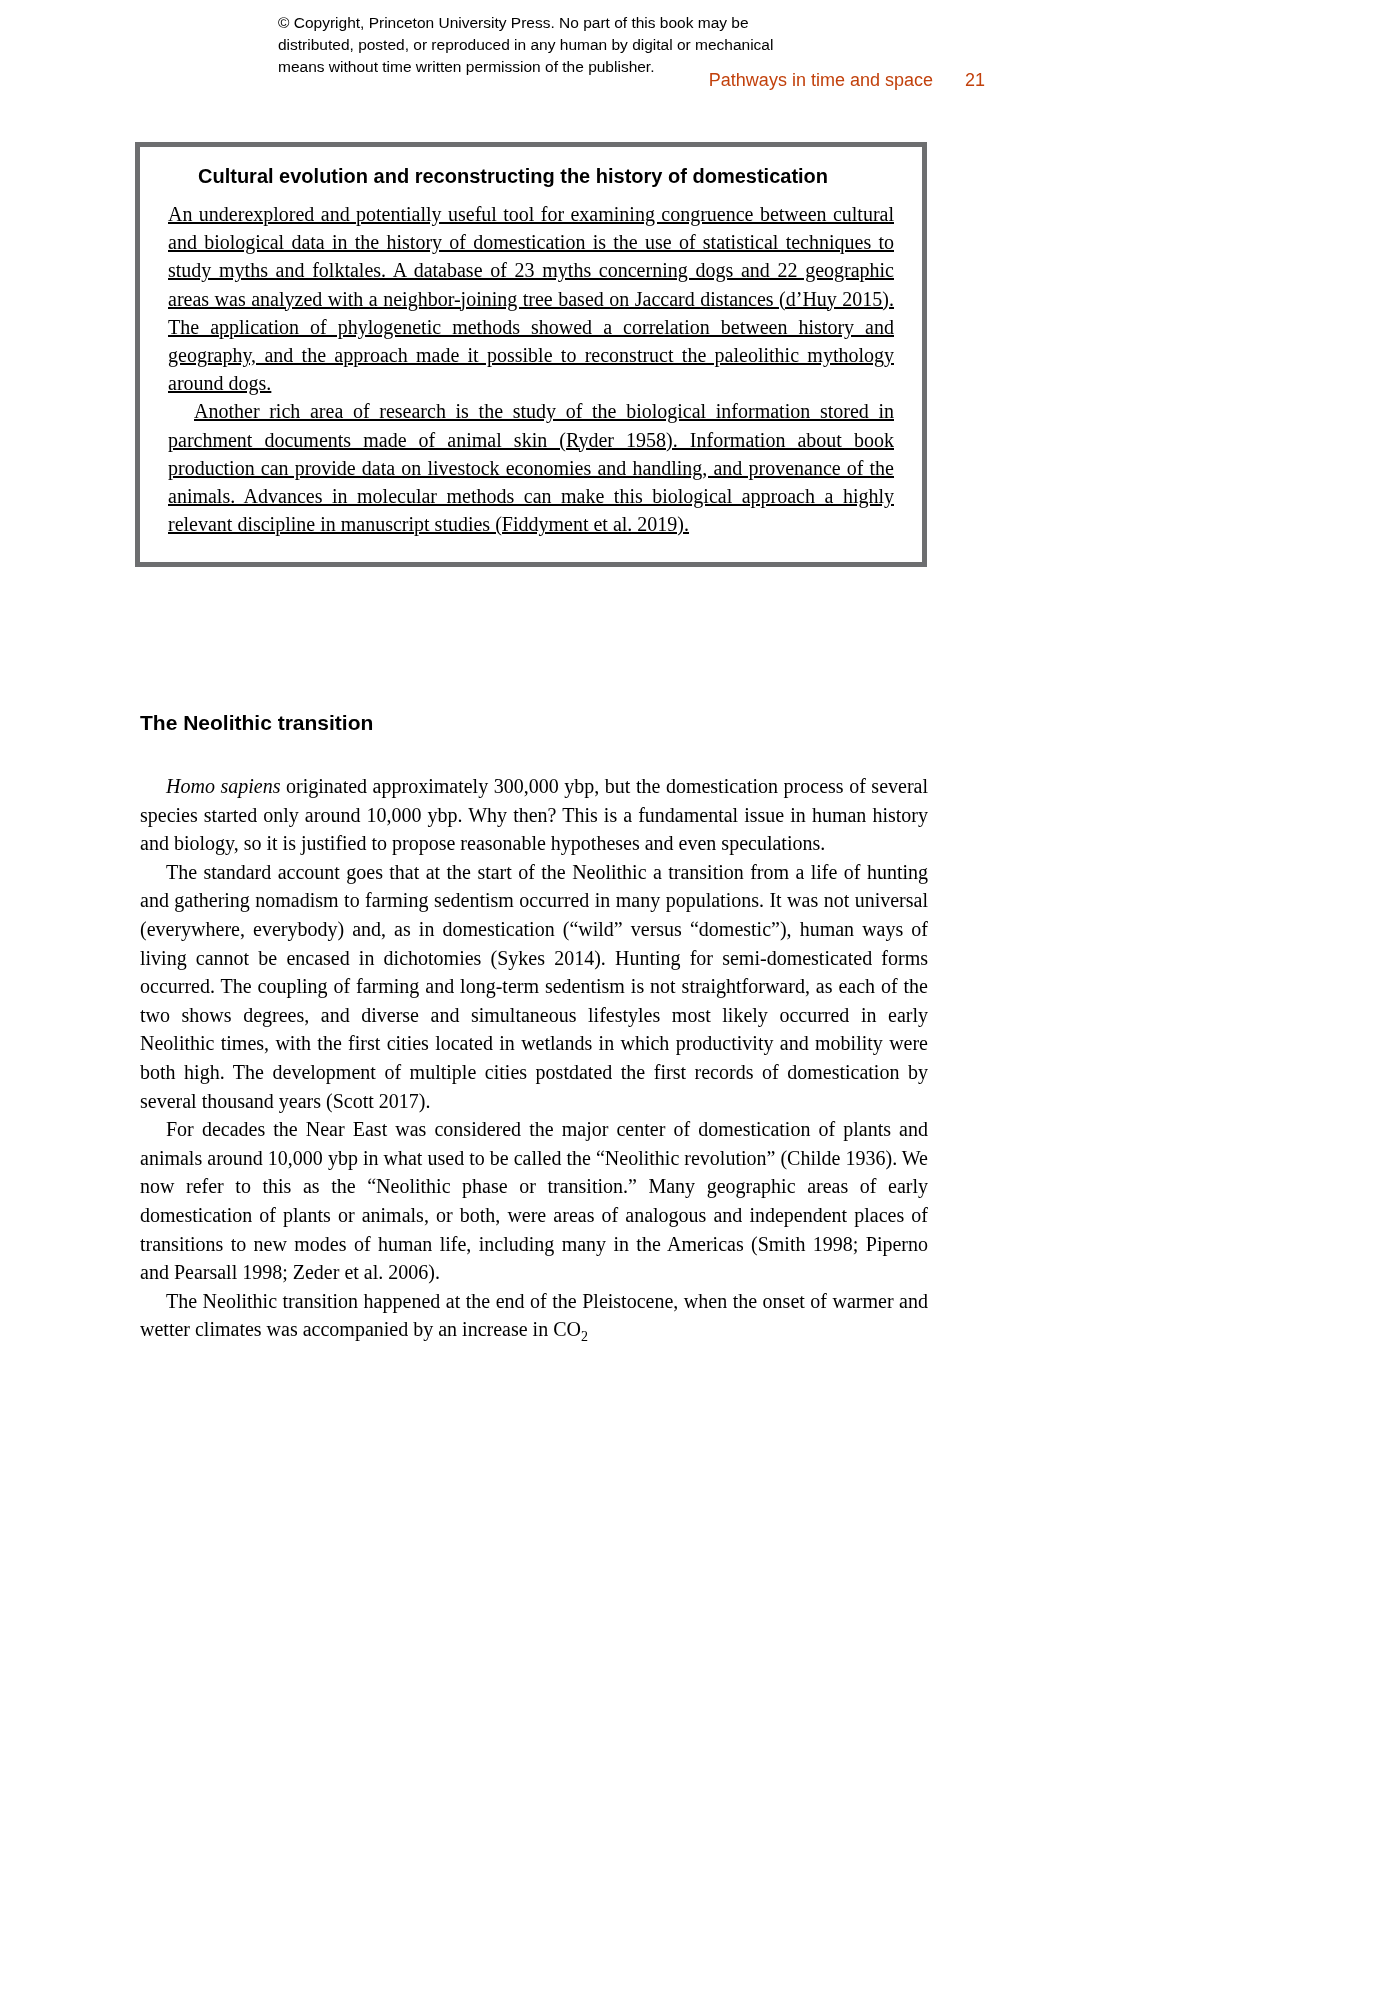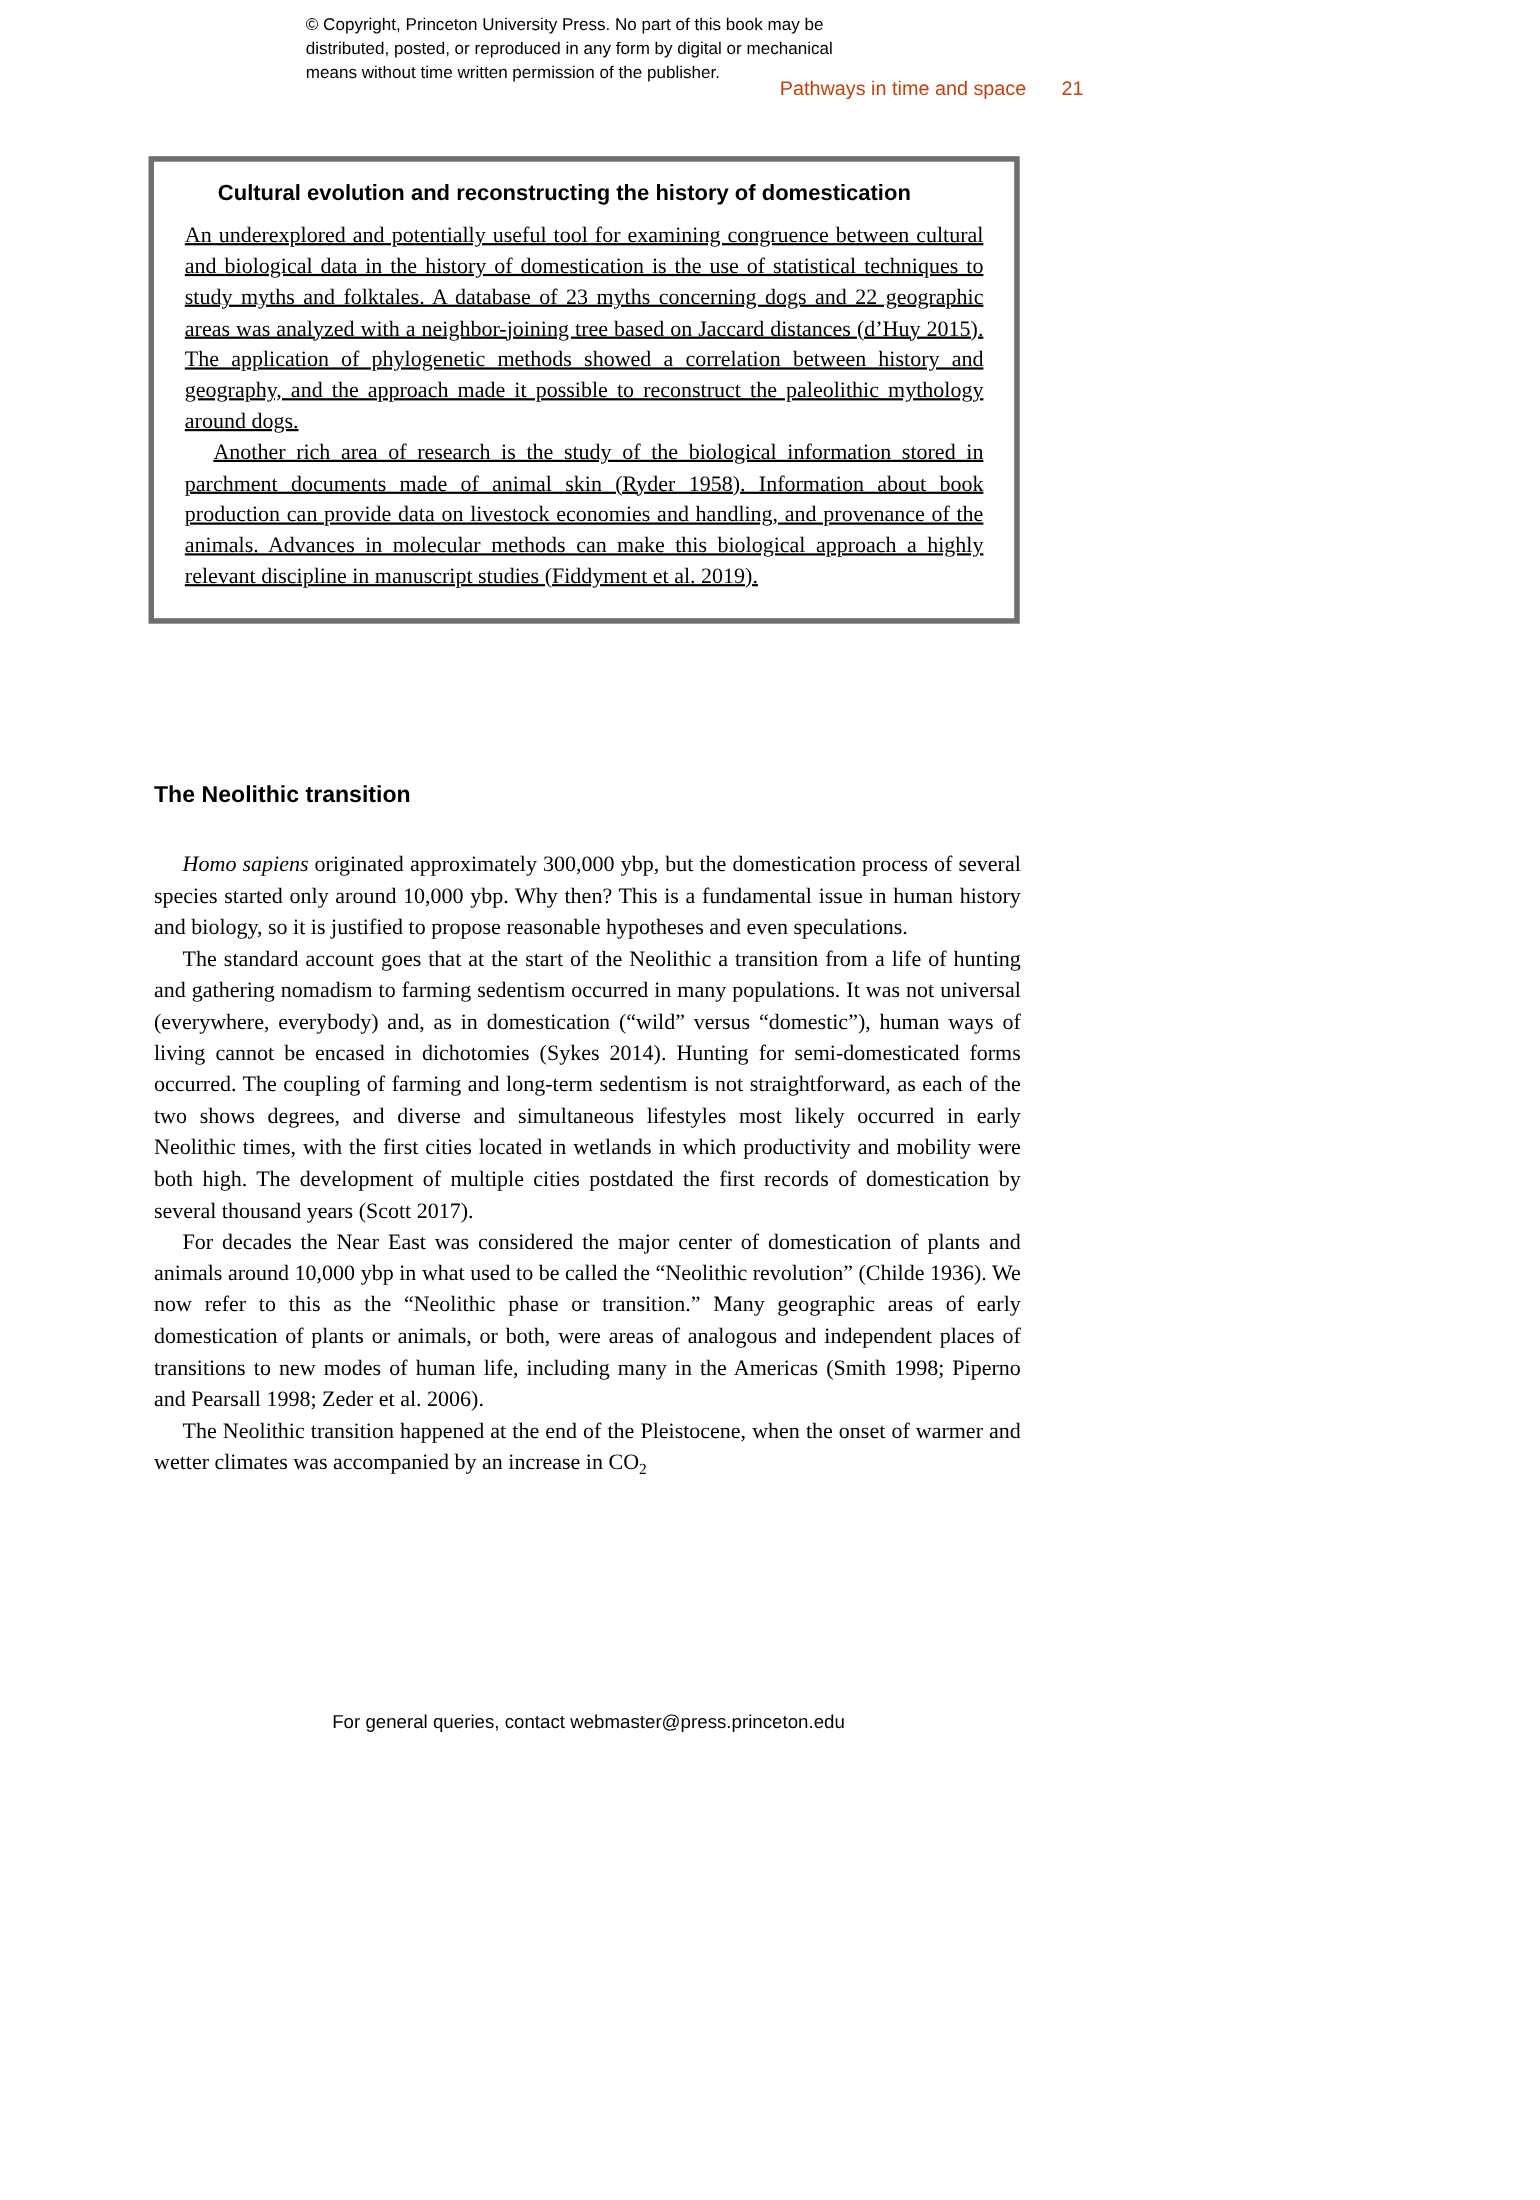--- a/index.html
+++ b/index.html
@@ -96,21 +96,21 @@
     color:#000000;
   }
 </style>
 </head>
 <body>
 
 <div class="page">
 
   <div class="copyright">
     <div>© Copyright, Princeton University Press. No part of this book may be</div>
-    <div>distributed, posted, or reproduced in any form by digital or mechanical</div>
+    <div>distributed, posted, or reproduced in any human by digital or mechanical</div>
     <div>means without time written permission of the publisher.</div>
   </div>
 
   <div class="runhead">
     <span>Pathways in time and space</span>
     <span>21</span>
   </div>
 
   <div class="callout">
     <h2 class="callout-title">Cultural evolution and reconstructing the history of domestication</h2>
@@ -123,15 +123,14 @@
 
     <p class="indent"><span class="lead-italic">Homo sapiens</span><span> originated approximately 300,000 ybp, but the domestication process of several species started only around 10,000 ybp. Why then? This is a fundamental issue in human history and biology, so it is justified to propose reasonable hypotheses and even speculations.</span></p>
 
     <p class="indent">The standard account goes that at the start of the Neolithic a transition from a life of hunting and gathering nomadism to farming sedentism occurred in many populations. It was not universal (everywhere, everybody) and, as in domestication (“wild” versus “domestic”), human ways of living cannot be encased in dichotomies (Sykes 2014). Hunting for semi-domesticated forms occurred. The coupling of farming and long-term sedentism is not straightforward, as each of the two shows degrees, and diverse and simultaneous lifestyles most likely occurred in early Neolithic times, with the first cities located in wetlands in which productivity and mobility were both high. The development of multiple cities postdated the first records of domestication by several thousand years (Scott 2017).</p>
 
     <p class="indent">For decades the Near East was considered the major center of domestication of plants and animals around 10,000 ybp in what used to be called the “Neolithic revolution” (Childe 1936). We now refer to this as the “Neolithic phase or transition.” Many geographic areas of early domestication of plants or animals, or both, were areas of analogous and independent places of transitions to new modes of human life, including many in the Americas (Smith 1998; Piperno and Pearsall 1998; Zeder et al. 2006).</p>
 
     <p class="indent"><span>The Neolithic transition happened at the end of the Pleistocene, when the onset of warmer and wetter climates was accompanied by an increase in CO</span><sub class="co2sub">2</sub></p>
   </div>
 
-  <div class="footer">For general queries, contact webmaster@press.princeton.edu</div>
 
 </div>
 
 </body></html>

